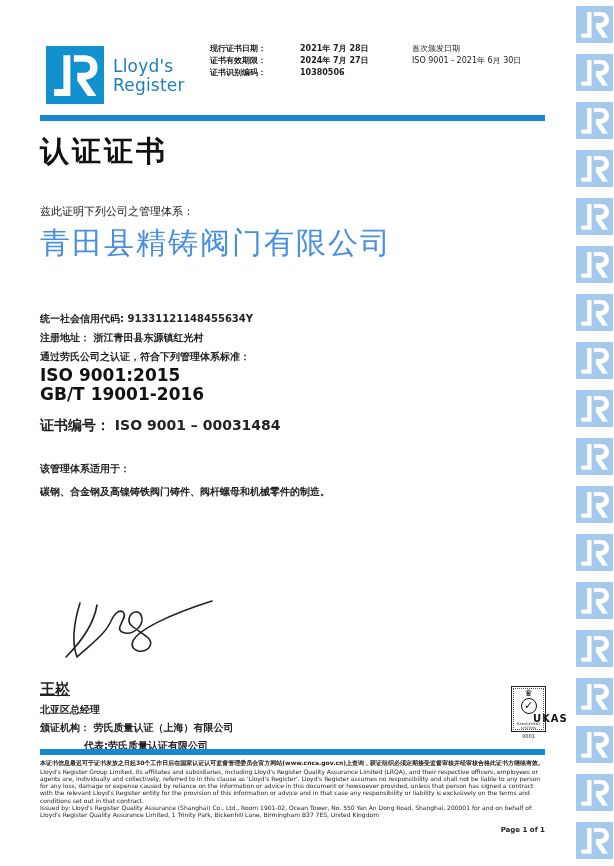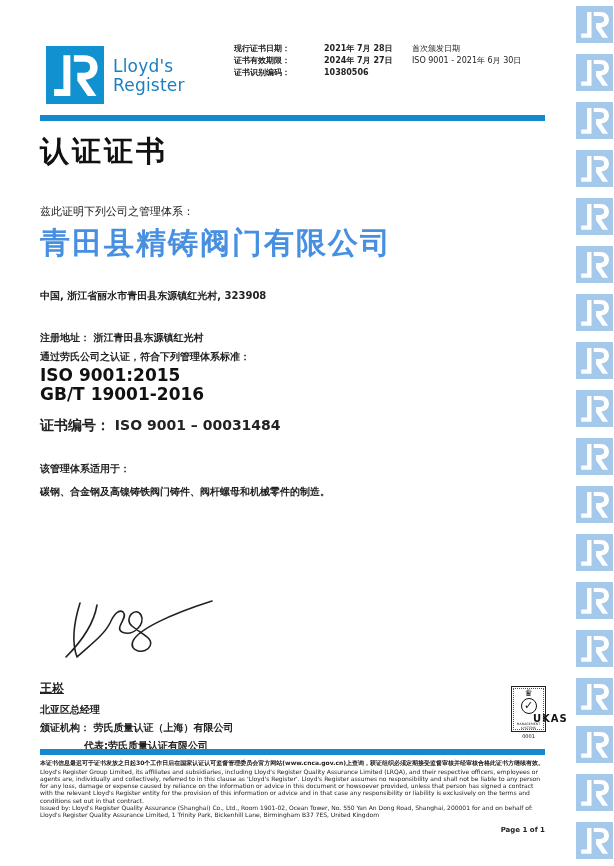--- a/index.html
+++ b/index.html
@@ -8,43 +8,43 @@
     position:relative; width:614px; height:866px; margin:0 auto;
     background:#fff; overflow:hidden;
     font-family:"DejaVu Sans","Liberation Sans",sans-serif;
     color:#1a1a1a;
   }
   
   .big-logo { position:absolute; left:46px; top:46px; width:58px; height:58px; color:#1291d0; }
   .big-logo svg { width:100%; height:100%; display:block; }
   .wordmark { position:absolute; left:113px; top:57px; color:#1b7ec1; font-size:17px; line-height:19px; letter-spacing:.2px; }
   .meta { position:absolute; left:210px; top:43px; font-size:8px; font-weight:bold; color:#222; line-height:12px; }
-  .meta-row { display:flex;margin-left:24px; }
+  .meta-row { display:flex; }
   .meta-label { width:90px; }
   .meta-value { width:105px; }
   .meta-col3 { position:absolute; left:412px; top:43px; font-size:8px; font-weight:normal; color:#222; line-height:12px; }
   .bar { position:absolute; left:40px; width:505px; height:6px; background:#1589cf; }
   .bar-top { top:115px; }
   .bar-bottom { top:749px; }
   
   .doc-title { position:absolute; left:40px; top:132px; font-size:29px; font-weight:bold; letter-spacing:3px; color:#111; }
   .certify-line { position:absolute; left:40px; top:204px; font-size:11px; font-weight:normal; }
-  .company-name { position:absolute; left:40px; top:223px; font-size:30px; font-weight:bold; letter-spacing:2px; color:#478fe0; }
+  .company-name { position:absolute; left:40px; top:223px; font-size:30px; font-weight:normal; letter-spacing:2px; color:#478fe0; }
   .cn-line { position:absolute; left:40px; font-size:10px; font-weight:bold; color:#222; }
   .line-address { top:289px; }
   .line-credit { top:312px; }
   .line-regaddr { top:331px; }
   .line-approval { top:350px; }
   .standards { position:absolute; left:40px; top:366px; font-size:17px; font-weight:bold; line-height:19px; color:#111; }
   .line-certno { top:417px; font-size:14px; }
   .line-scope-intro { top:462px; }
   .line-scope { top:485px; }
   
   .signature { position:absolute; left:50px; top:593px; width:175px; height:78px; }
-  .sig-name { top:680px; font-size:12px;text-decoration:underline; }
+  .sig-name { top:680px; font-size:15px;text-decoration:underline; }
   .sig-role { top:703px; }
   .sig-issuer { top:721px; }
   .sig-rep { top:739px;margin-left:44px; }
   
   .footer-text { position:absolute; left:40px; top:759px; width:507px; color:#222; }
   .cn-notice { font-size:6px; font-weight:bold; line-height:7.5px; margin-bottom:1px; }
   .en-disclaimer, .issued-by { font-size:6px; line-height:7.3px; }
   .page-num { position:absolute; right:69px; top:826px; font-size:7px; font-weight:bold; color:#222;padding-left:17px; }
   
   .ukas { position:absolute; left:511px; top:686px; width:35px; text-align:center; color:#111; }
@@ -102,21 +102,21 @@
   <div class="meta-col3">
     <div>首次颁发日期</div>
     <div>ISO 9001 - 2021年 6月 30日</div>
   </div>
 
   <div class="bar bar-top"></div>
 
   <div class="doc-title">认证证书</div>
   <div class="certify-line">兹此证明下列公司之管理体系：</div>
   <div class="company-name">青田县精铸阀门有限公司</div>
-  <div class="cn-line line-address">中国, 浙江省丽水市青田县东源镇红光村, 323908</div>
+  <div class="cn-line line-credit">统一社会信用代码: 91331121148455634Y</div>
   <div class="cn-line line-regaddr">注册地址： 浙江青田县东源镇红光村</div>
   <div class="cn-line line-approval">通过劳氏公司之认证，符合下列管理体系标准：</div>
   <div class="standards">
     <div>ISO 9001:2015</div>
     <div>GB/T 19001-2016</div>
   </div>
   <div class="cn-line line-certno">证书编号： ISO 9001 – 00031484</div>
   <div class="cn-line line-scope-intro">该管理体系适用于：</div>
   <div class="cn-line line-scope">碳钢、合金钢及高镍铸铁阀门铸件、阀杆螺母和机械零件的制造。</div>
 

